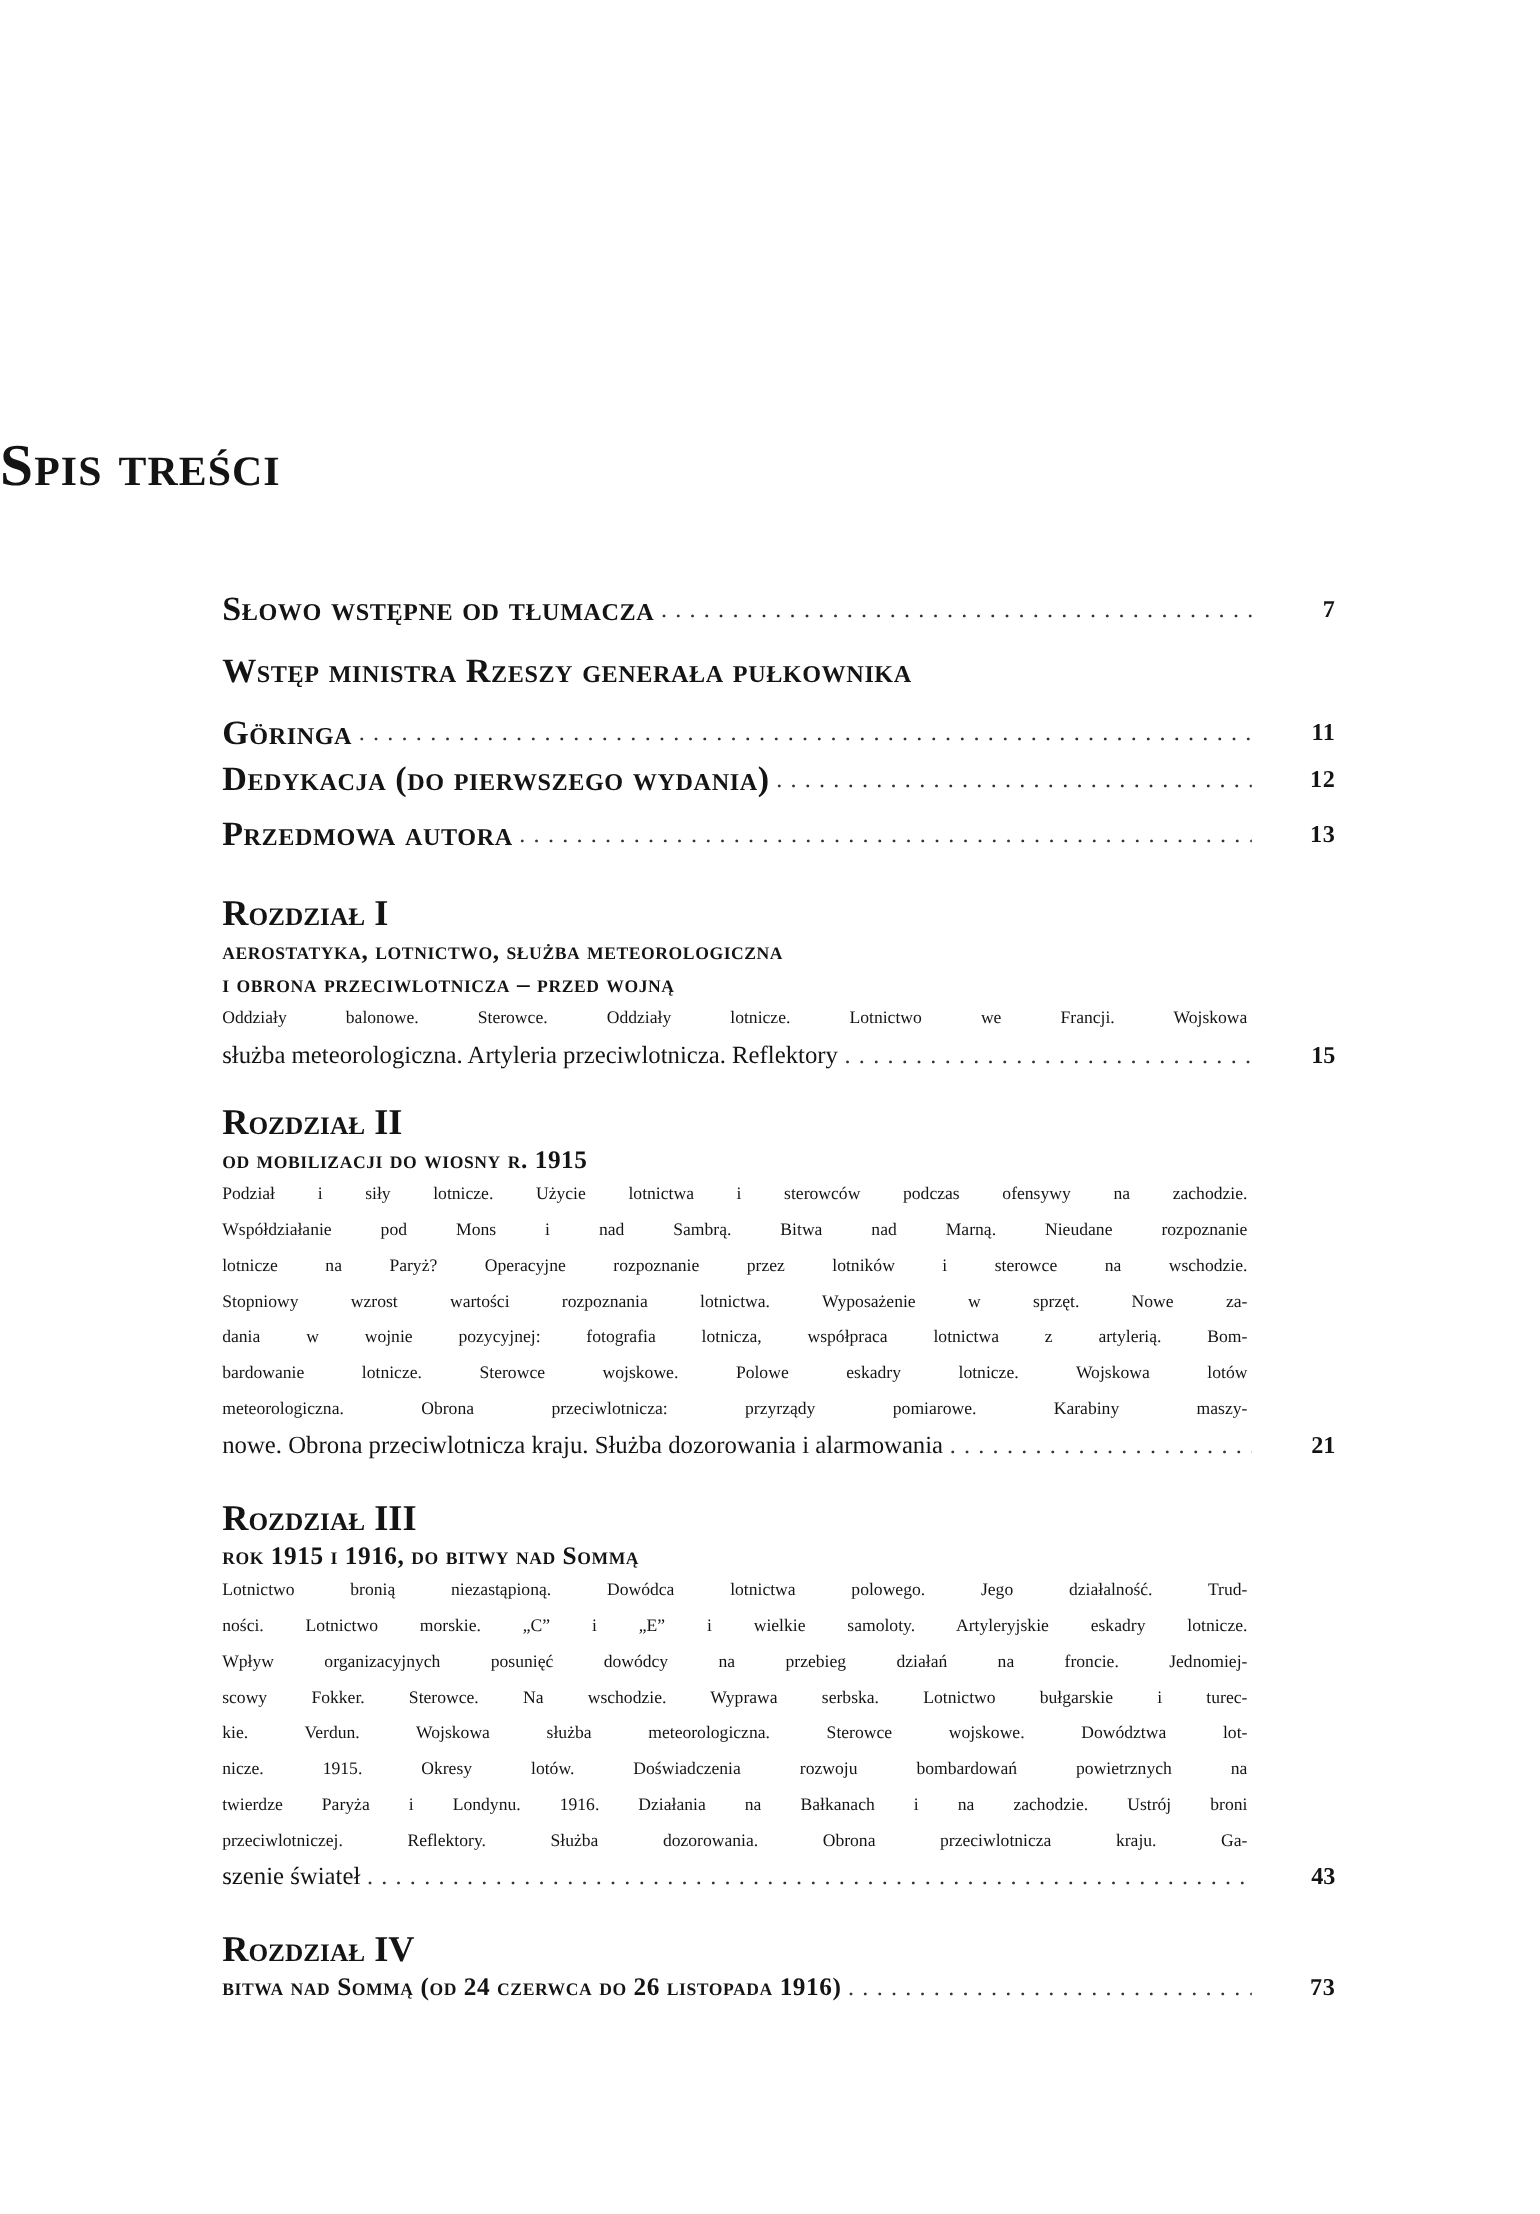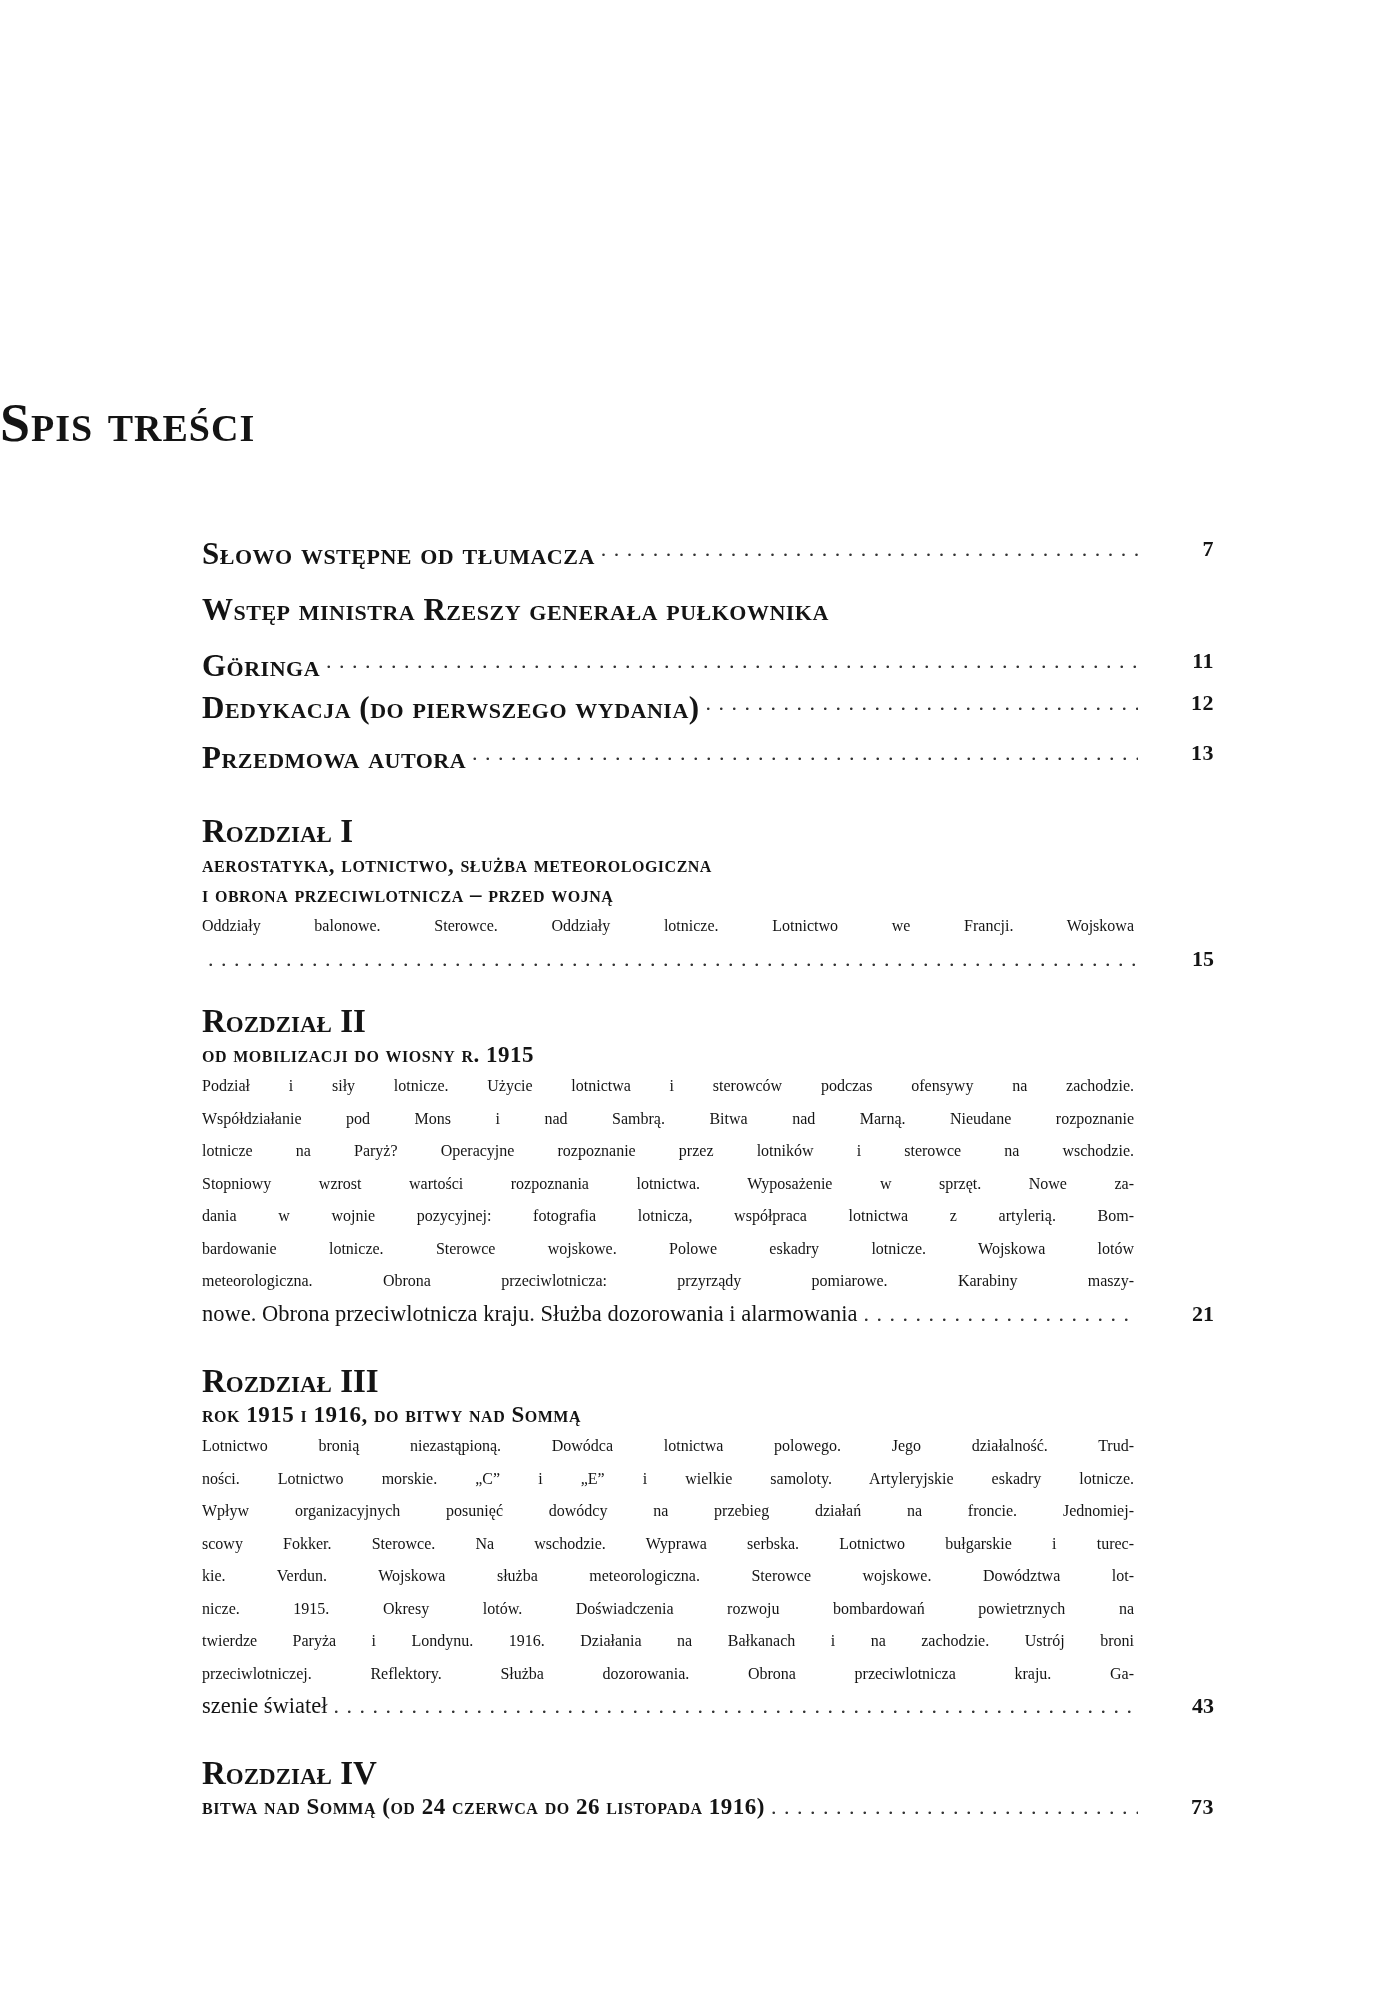--- a/index.html
+++ b/index.html
@@ -2,21 +2,21 @@
 <html><head>
 <meta charset="utf-8">
 <style>
   html, body { margin:0; padding:0; background:#ffffff; }
   body { width:1400px; height:2013px; position:relative; overflow:hidden;
          font-family:"Liberation Serif","DejaVu Serif",serif; color:#141414; }
   .title { position:absolute; top:392px; left:0; width:1400px; text-align:left;
            font-size:54px; font-weight:bold; font-variant:small-caps; letter-spacing:1px; }
   .toc { position:absolute; left:202px; width:1012px; top:0; }
   .row { position:absolute; left:0; width:1012px; }
-  .line { display:flex; align-items:flex-start; white-space:nowrap; }
+  .line { display:flex; align-items:center; white-space:nowrap; }
   .line .txt { flex:0 0 auto; }
   .line .dots { flex:1 1 auto; overflow:hidden; margin:0 6px 0 6px; letter-spacing:7px;
                 font-weight:normal; font-size:22px; color:#333; max-width:100%; }
   .line .dots::before { content:". . . . . . . . . . . . . . . . . . . . . . . . . . . . . . . . . . . . . . . . . . . . . . . . . . . . . . . . . . . . . . . . . . . . . . . . . . . . . . . . . . . . . . . . . . . . . . . . . . . . . . . ."; letter-spacing:0; word-spacing:2px; }
   .line .pg { flex:0 0 70px; text-align:right; font-weight:bold; font-size:22px; }
   .front { font-size:31px; font-weight:bold; font-variant:small-caps; letter-spacing:0.5px; }
   .chap-label { font-size:33px; font-weight:bold; font-variant:small-caps; line-height:38px; }
   .chap-sub { font-size:23px; font-weight:bold; font-variant:small-caps; line-height:30px; letter-spacing:0.5px; }
   .chap-desc { font-size:16px; line-height:32.5px; text-align:justify; width:932px; }
   .chap-desc-last { width:1012px; font-size:22.5px; line-height:32.5px; }
@@ -62,20 +62,21 @@
       <span class="pg">13</span>
     </div>
   </div>
 
   <div class="row" style="top:812px;">
     <div class="chap-label">Rozdział I</div>
     <div class="chap-sub">aerostatyka, lotnictwo, służba meteorologiczna</div>
     <div class="chap-sub">i obrona przeciwlotnicza – przed wojną</div>
     <div class="chap-desc" style="text-align-last:justify;">Oddziały balonowe. Sterowce. Oddziały lotnicze. Lotnictwo we Francji. Wojskowa</div>
     <div class="line chap-desc-last">
+      <span class="txt">służba meteorologiczna. Artyleria przeciwlotnicza. Reflektory</span>
       <span class="dots"></span>
       <span class="pg">15</span>
     </div>
   </div>
 
   <div class="row" style="top:1002px;">
     <div class="chap-label">Rozdział II</div>
     <div class="chap-sub">od mobilizacji do wiosny r. 1915</div>
     <div class="chap-desc" style="text-align-last:justify;">Podział i siły lotnicze. Użycie lotnictwa i sterowców podczas ofensywy na zachodzie.</div>
     <div class="chap-desc" style="text-align-last:justify;">Współdziałanie pod Mons i nad Sambrą. Bitwa nad Marną. Nieudane rozpoznanie</div>

